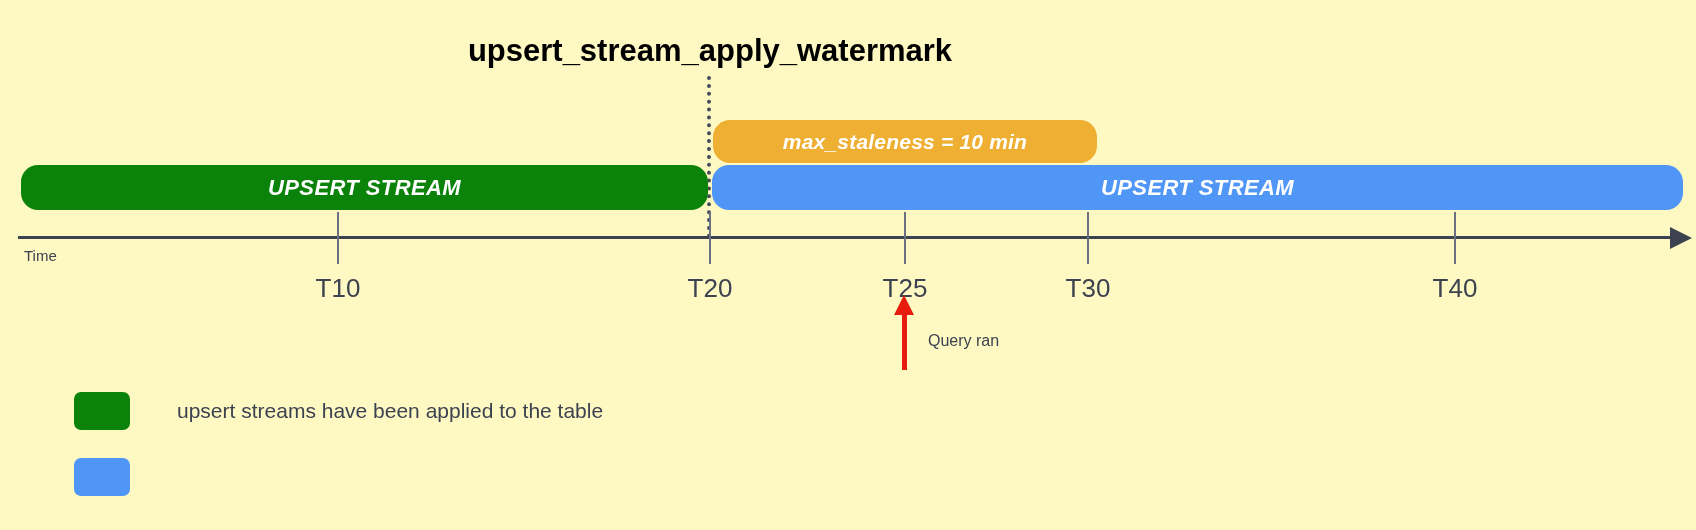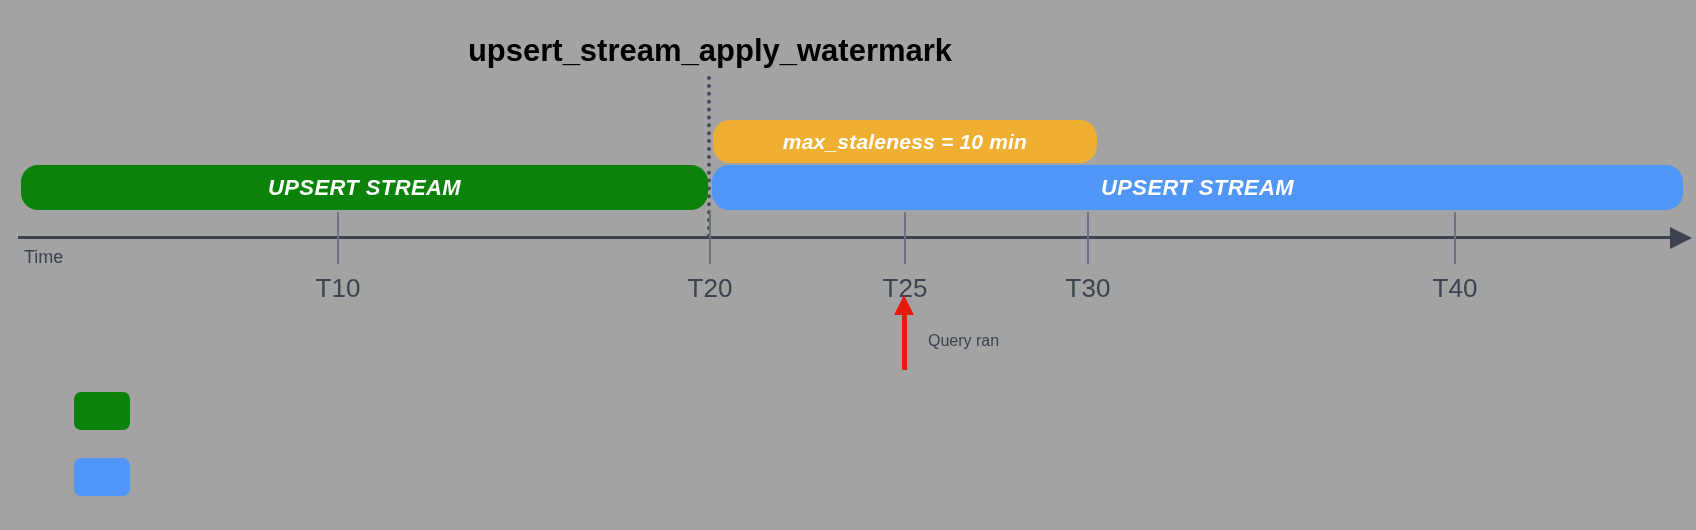--- a/index.html
+++ b/index.html
@@ -7,21 +7,21 @@
     padding: 0;
     background: #ffffff;
   }
   body {
     font-family: "Liberation Sans", sans-serif;
   }
   #canvas {
     position: relative;
     width: 1696px;
     height: 530px;
-    background: #a3a3a3;
+    background: #fef9c3;
     overflow: hidden;
   }
 
   
   .diagram-title {
     position: absolute;
     left: 0;
     top: 33px;
     width: 1420px;
     text-align: center;
@@ -96,21 +96,21 @@
     width: 0;
     height: 0;
     border-top: 11px solid transparent;
     border-bottom: 11px solid transparent;
     border-left: 22px solid #3c4250;
   }
   .axis-label-time {
     position: absolute;
     left: 24px;
     top: 247px;
-    font-size: 18px;
+    font-size: 15px;
     color: #3c4250;
     white-space: nowrap;
   }
 
   
   .tick {
     position: absolute;
     top: 212px;
     width: 2px;
     height: 52px;
@@ -216,19 +216,20 @@
       <div class="tick-label" style="left: 1455px;">T40</div>
     </div>
 
   <div class="query-arrow-head"></div>
   <div class="query-arrow-shaft"></div>
   <div class="query-arrow-label">Query ran</div>
 
   <div class="legend" id="legend">
       <div class="legend-row">
         <div class="legend-swatch" style="background: rgb(11, 130, 9);"></div>
+        <div class="legend-text">upsert streams have been applied to the table</div>
       </div>
       <div class="legend-row">
         <div class="legend-swatch" style="background: rgb(79, 150, 247);"></div>
       </div>
     </div>
 
 </div>
 
 </body></html>

